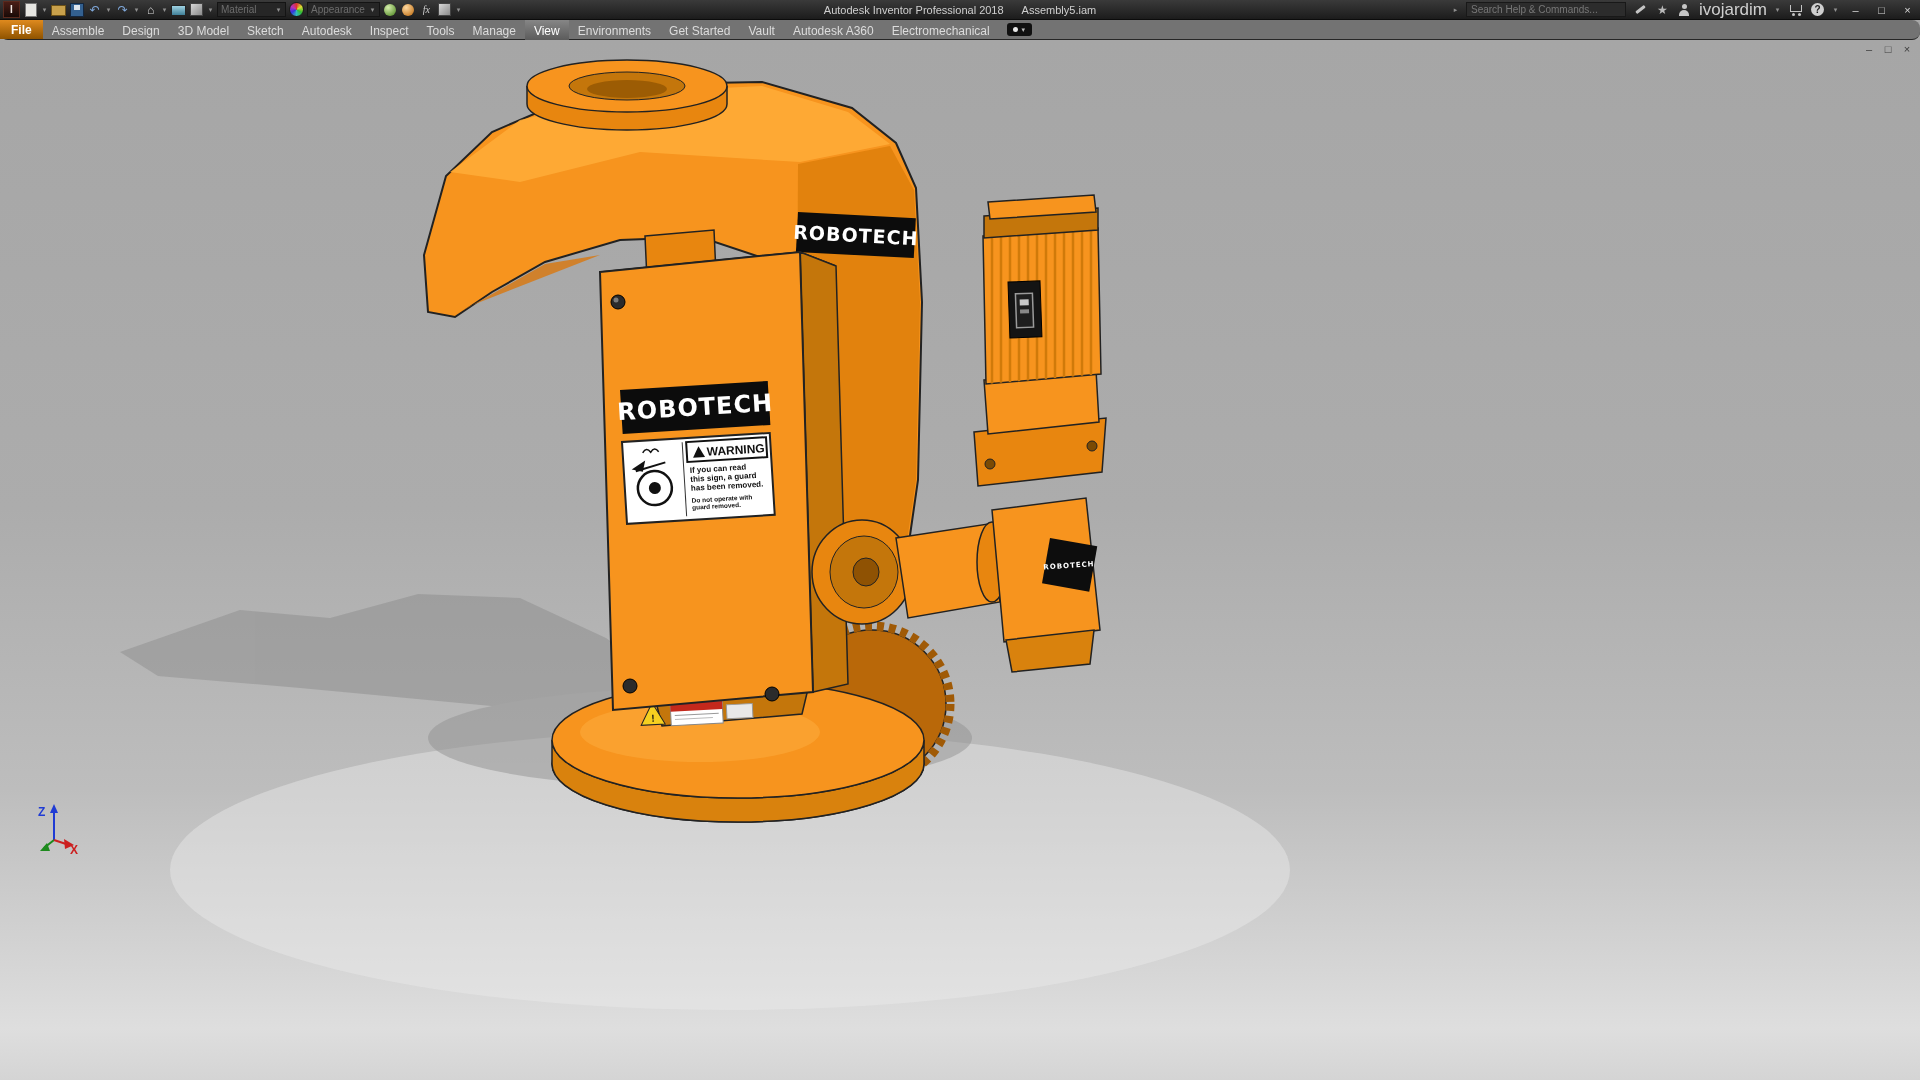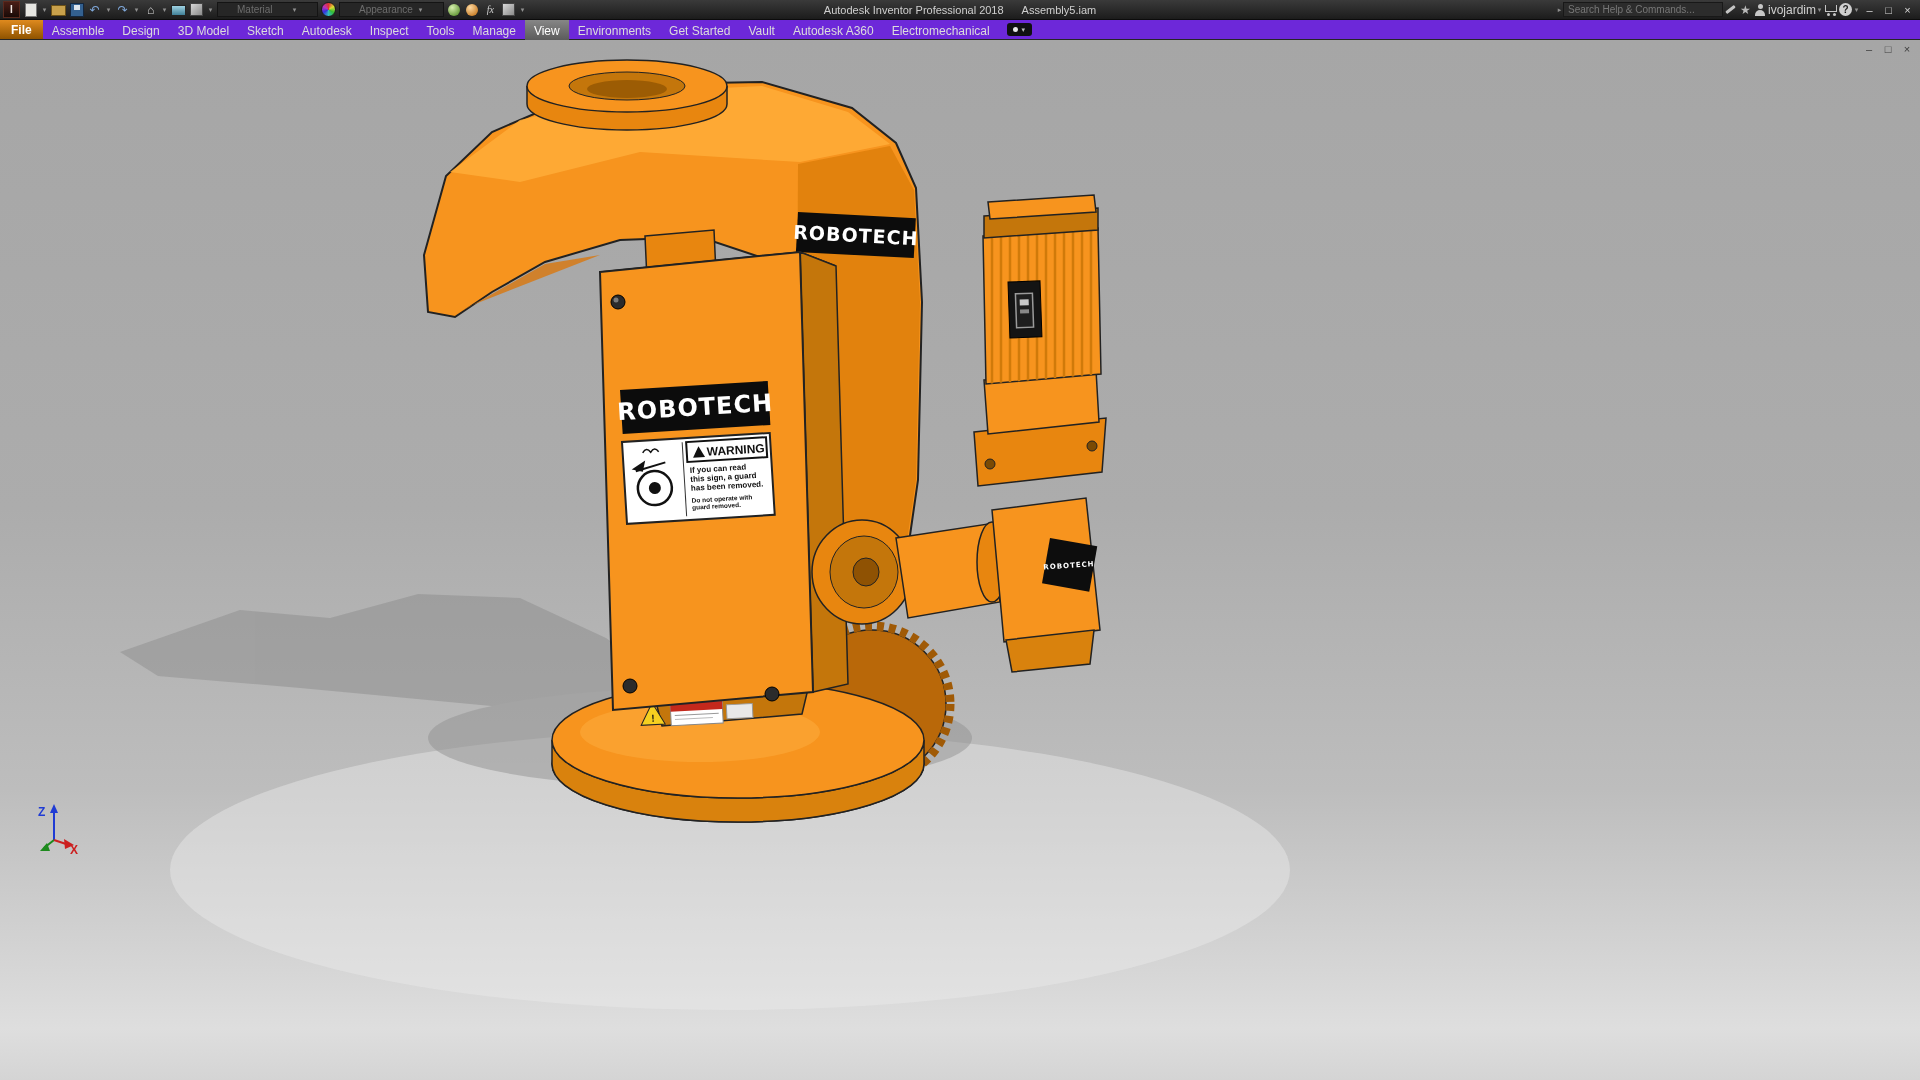--- a/index.html
+++ b/index.html
@@ -17,49 +17,49 @@
             color:#f0e6e2;font-weight:bold;font-size:10px;display:flex;align-items:center;justify-content:center;}
   .icon-page{width:10px;height:12px;background:#e6e6e2;border:1px solid #777;}
   .icon-open{width:13px;height:9px;background:#c9a14b;border:1px solid #6d5218;margin-top:2px;}
   .icon-save{width:12px;height:12px;background:#33608f;border:1px solid #14263d;display:flex;justify-content:center;}
   .icon-save i{display:block;width:6px;height:5px;background:#dde4ec;margin-top:1px;}
   .arrow-ico{color:#7fa7d9;font-size:12px;}
   .icon-home{color:#d4d4d4;font-size:12px;}
   .icon-monitor{width:13px;height:9px;background:linear-gradient(#9fd2e2,#3f7f97);border:1px solid #222;margin-top:2px;}
   .icon-cube{width:11px;height:11px;background:linear-gradient(135deg,#d8d8d8,#8a8a8a);border:1px solid #444;}
   .combo{height:13px;background:#262626;border:1px solid #141414;color:#6d6d6d;font-size:10px;
-         display:flex;align-items:center;padding:0 19px;gap:4px;}
+         display:flex;align-items:center;padding:0 3px;gap:4px;}
   .combo .cv{min-width:50px;}
   .colorwheel{width:13px;height:13px;border-radius:50%;border:1px solid #1a1a1a;
               background:conic-gradient(#d33,#dd3,#3b3,#3bb,#33d,#b3b,#d33);}
   .orb-green{width:12px;height:12px;border-radius:50%;background:radial-gradient(circle at 35% 30%,#d7efae,#447f17);}
   .orb-orange{width:12px;height:12px;border-radius:50%;background:radial-gradient(circle at 35% 30%,#ffd9a0,#b96508);}
   .fx{font-style:italic;font-family:"Liberation Serif",serif;color:#cfcfcf;font-size:10px;}
   .title-center{position:absolute;left:50%;transform:translateX(-50%);display:flex;gap:18px;
                 color:#cfcfcf;font-size:11px;white-space:nowrap;}
-  .tb-right{margin-left:auto;display:flex;align-items:center;padding-right:3px;}
+  .tb-right{margin-left:auto;display:flex;align-items:center;gap:7px;padding-right:3px;}
   .search{width:150px;height:13px;background:#2c2c2c;border:1px solid #181818;color:#9a9a9a;
           font-size:10px;padding:0 4px;outline:none;}
   .search::placeholder{color:#777;}
   .pen{width:11px;height:3px;background:#c4c4c4;transform:rotate(-38deg);border-radius:1px;}
   .star{color:#b9b9b9;font-size:12px;}
   .person{position:relative;width:12px;height:12px;}
   .person b{position:absolute;left:3.5px;top:0;width:5px;height:5px;border-radius:50%;background:#c6c6c6;}
   .person i{position:absolute;left:1px;top:6px;width:10px;height:6px;border-radius:5px 5px 0 0;background:#c6c6c6;}
-  .username{color:#cfcfcf;font-size:12px;}
+  .username{color:#cfcfcf;font-size:17px;}
   .cart{position:relative;width:14px;height:12px;}
   .cart b{position:absolute;left:1px;top:1px;width:10px;height:6px;border:1.5px solid #c4c4c4;border-top:none;}
   .cart i{position:absolute;left:3px;bottom:0;width:3px;height:3px;border-radius:50%;background:#c4c4c4;box-shadow:6px 0 #c4c4c4;}
   .help{width:13px;height:13px;border-radius:50%;background:#cfcfcf;color:#1d1d1d;font-size:10px;
         font-weight:bold;display:flex;align-items:center;justify-content:center;}
   .winbtn{width:19px;text-align:center;color:#d8d8d8;font-size:11px;}
 
   
-  .ribbon{height:19px;background:#6d28d9;display:flex;align-items:stretch;color:#dcdcdc;
-          font-size:12px;border-bottom:1px solid #262626;}
+  .ribbon{height:19px;background:#737373;display:flex;align-items:stretch;color:#dcdcdc;
+          font-size:12px;border-bottom:1px solid #262626;border-radius:8px;}
   .tab{display:flex;align-items:center;padding:11px 9px;white-space:nowrap;}
   .tab.file{background:linear-gradient(#df8a1e,#8f5300);color:#fff;font-weight:bold;padding:0 11px;}
   .tab.active{background:linear-gradient(#868686,#575757);color:#fff;}
   .media-pill{align-self:center;width:25px;height:13px;background:#101010;border-radius:3px;
               display:flex;align-items:center;justify-content:center;gap:3px;margin-left:8px;}
   .media-pill b{width:5px;height:5px;border-radius:50%;background:#e8e8e8;}
   .media-pill span{color:#bbb;font-size:7px;}
 
   
   .viewport{position:relative;width:1920px;height:1041px;

